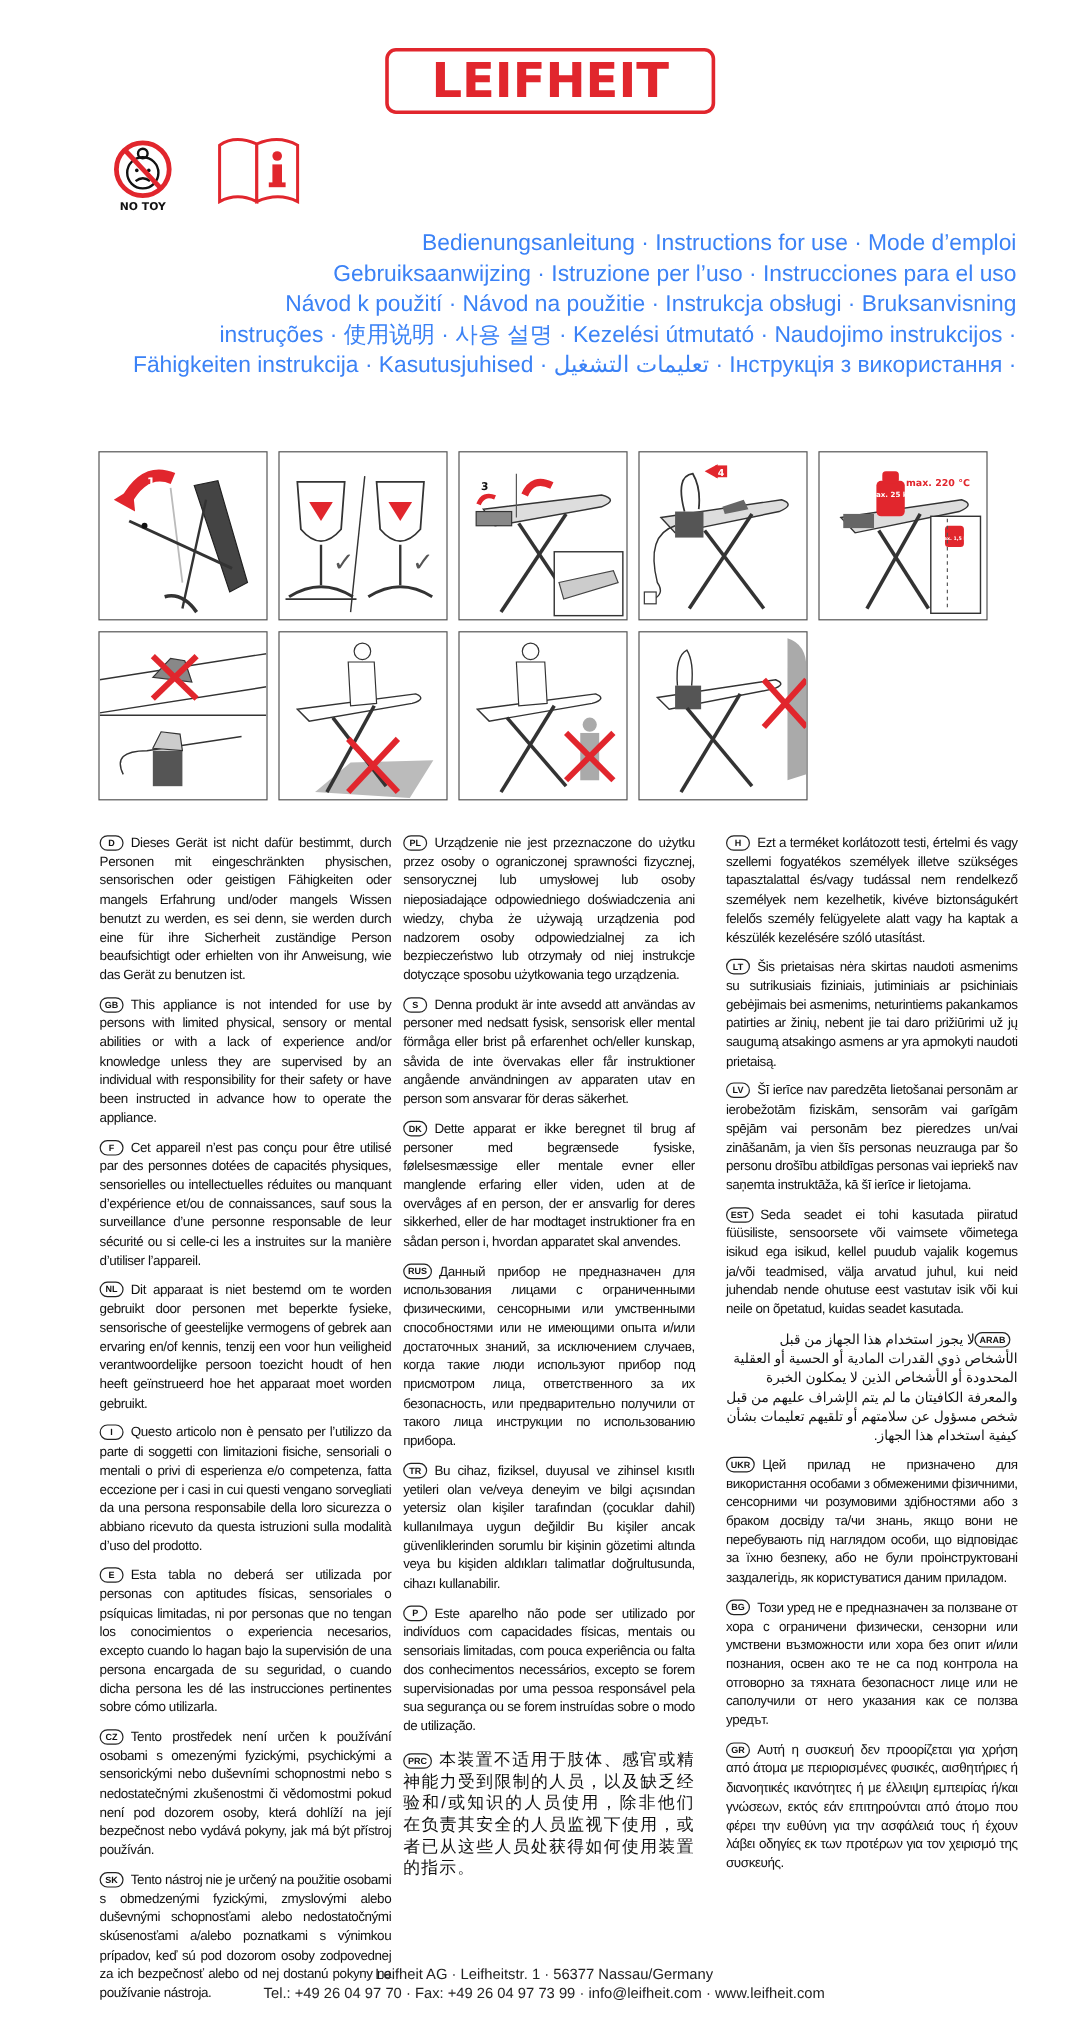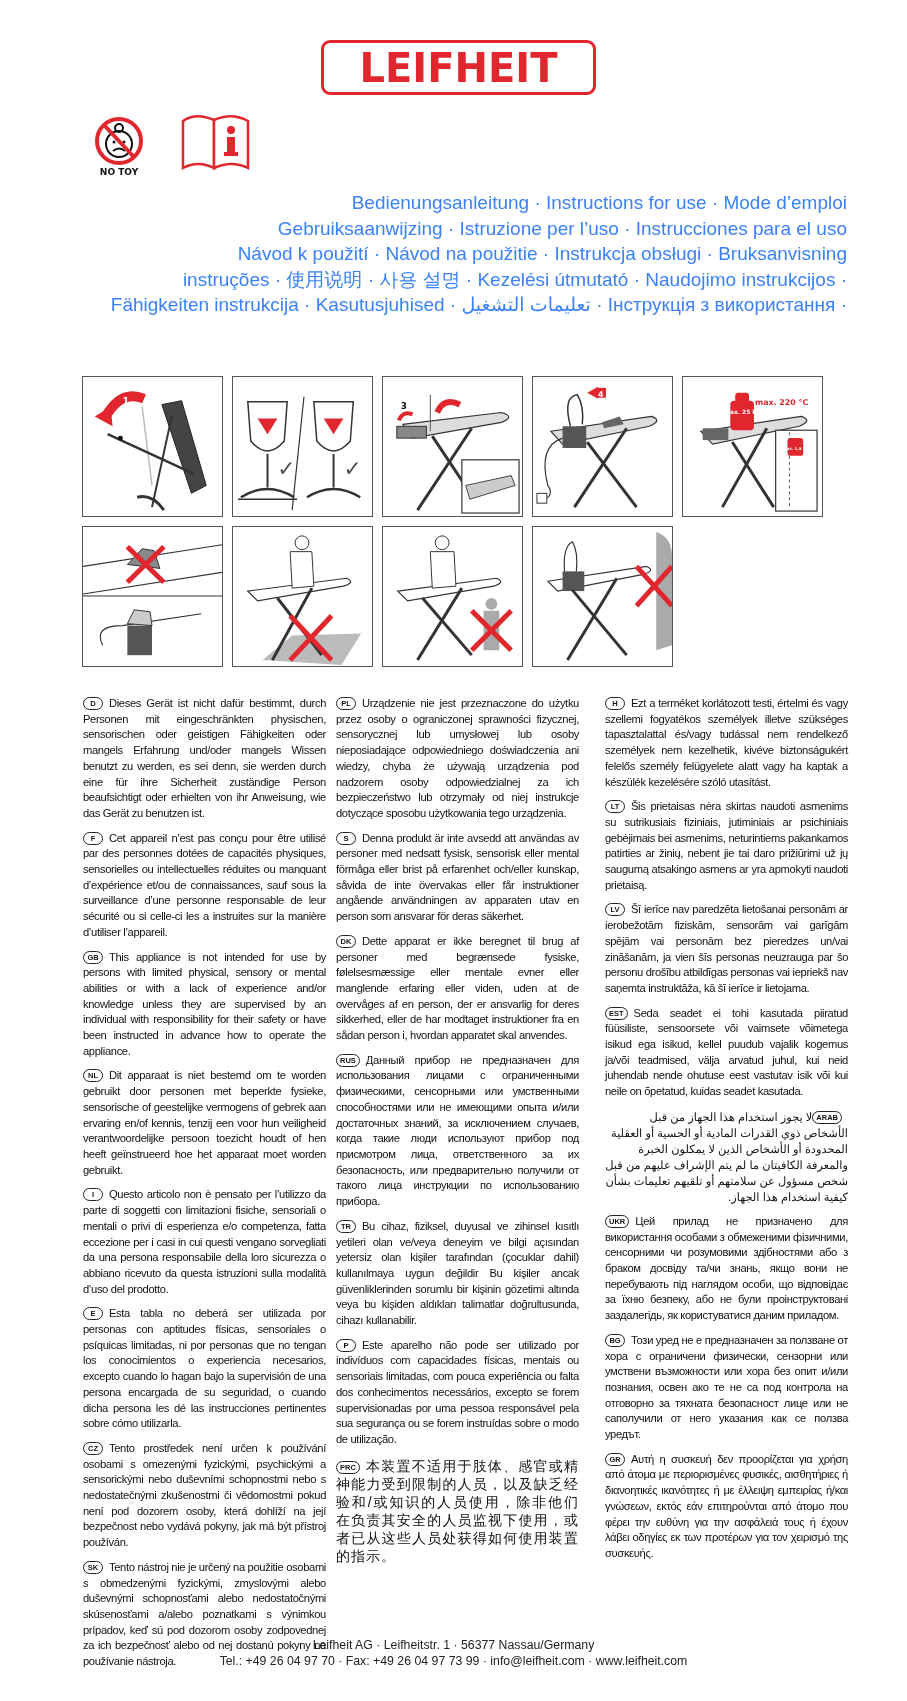--- a/index.html
+++ b/index.html
@@ -184,22 +184,22 @@
       <path d="M125 5 Q141 10 141 30 L141 120 L125 125 Z" fill="#aaa"></path>
       <line x1="105" y1="40" x2="141" y2="80" stroke="#e1262d" stroke-width="5"></line>
       <line x1="141" y1="40" x2="105" y2="80" stroke="#e1262d" stroke-width="5"></line>
     </svg>
   </div>
 </div>
 
 <div class="cols">
   <div class="col" style="left:0;">
     <p><span class="badge">D</span><span>Dieses Gerät ist nicht dafür bestimmt, durch Personen mit eingeschränkten physischen, sensorischen oder geistigen Fähigkeiten oder mangels Erfahrung und/oder mangels Wissen benutzt zu werden, es sei denn, sie werden durch eine für ihre Sicherheit zuständige Person beaufsichtigt oder erhielten von ihr Anweisung, wie das Gerät zu benutzen ist.</span></p>
+    <p><span class="badge">GB</span><span>This appliance is not intended for use by persons with limited physical, sensory or mental abilities or with a lack of experience and/or knowledge unless they are supervised by an individual with responsibility for their safety or have been instructed in advance how to operate the appliance.</span></p>
     <p><span class="badge">F</span><span>Cet appareil n’est pas conçu pour être utilisé par des personnes dotées de capacités physiques, sensorielles ou intellectuelles réduites ou manquant d’expérience et/ou de connaissances, sauf sous la surveillance d’une personne responsable de leur sécurité ou si celle-ci les a instruites sur la manière d’utiliser l’appareil.</span></p>
-    <p><span class="badge">GB</span><span>This appliance is not intended for use by persons with limited physical, sensory or mental abilities or with a lack of experience and/or knowledge unless they are supervised by an individual with responsibility for their safety or have been instructed in advance how to operate the appliance.</span></p>
     <p><span class="badge">NL</span><span>Dit apparaat is niet bestemd om te worden gebruikt door personen met beperkte fysieke, sensorische of geestelijke vermogens of gebrek aan ervaring en/of kennis, tenzij een voor hun veiligheid verantwoordelijke persoon toezicht houdt of hen heeft geïnstrueerd hoe het apparaat moet worden gebruikt.</span></p>
     <p><span class="badge">I</span><span>Questo articolo non è pensato per l’utilizzo da parte di soggetti con limitazioni fisiche, sensoriali o mentali o privi di esperienza e/o competenza, fatta eccezione per i casi in cui questi vengano sorvegliati da una persona responsabile della loro sicurezza o abbiano ricevuto da questa istruzioni sulla modalità d’uso del prodotto.</span></p>
     <p><span class="badge">E</span><span>Esta tabla no deberá ser utilizada por personas con aptitudes físicas, sensoriales o psíquicas limitadas, ni por personas que no tengan los conocimientos o experiencia necesarios, excepto cuando lo hagan bajo la supervisión de una persona encargada de su seguridad, o cuando dicha persona les dé las instrucciones pertinentes sobre cómo utilizarla.</span></p>
     <p><span class="badge">CZ</span><span>Tento prostředek není určen k používání osobami s omezenými fyzickými, psychickými a sensorickými nebo duševními schopnostmi nebo s nedostatečnými zkušenostmi či vědomostmi pokud není pod dozorem osoby, která dohlíží na její bezpečnost nebo vydává pokyny, jak má být přístroj používán.</span></p>
     <p><span class="badge">SK</span><span>Tento nástroj nie je určený na použitie osobami s obmedzenými fyzickými, zmyslovými alebo duševnými schopnosťami alebo nedostatočnými skúsenosťami a/alebo poznatkami s výnimkou prípadov, keď sú pod dozorom osoby zodpovednej za ich bezpečnosť alebo od nej dostanú pokyny na používanie nástroja.</span></p>
   </div>
   <div class="col" style="left:253px;">
     <p><span class="badge">PL</span><span>Urządzenie nie jest przeznaczone do użytku przez osoby o ograniczonej sprawności fizycznej, sensorycznej lub umysłowej lub osoby nieposiadające odpowiedniego doświadczenia ani wiedzy, chyba że używają urządzenia pod nadzorem osoby odpowiedzialnej za ich bezpieczeństwo lub otrzymały od niej instrukcje dotyczące sposobu użytkowania tego urządzenia.</span></p>
     <p><span class="badge">S</span><span>Denna produkt är inte avsedd att användas av personer med nedsatt fysisk, sensorisk eller mental förmåga eller brist på erfarenhet och/eller kunskap, såvida de inte övervakas eller får instruktioner angående användningen av apparaten utav en person som ansvarar för deras säkerhet.</span></p>
     <p><span class="badge">DK</span><span>Dette apparat er ikke beregnet til brug af personer med begrænsede fysiske, følelsesmæssige eller mentale evner eller manglende erfaring eller viden, uden at de overvåges af en person, der er ansvarlig for deres sikkerhed, eller de har modtaget instruktioner fra en sådan person i, hvordan apparatet skal anvendes.</span></p>

